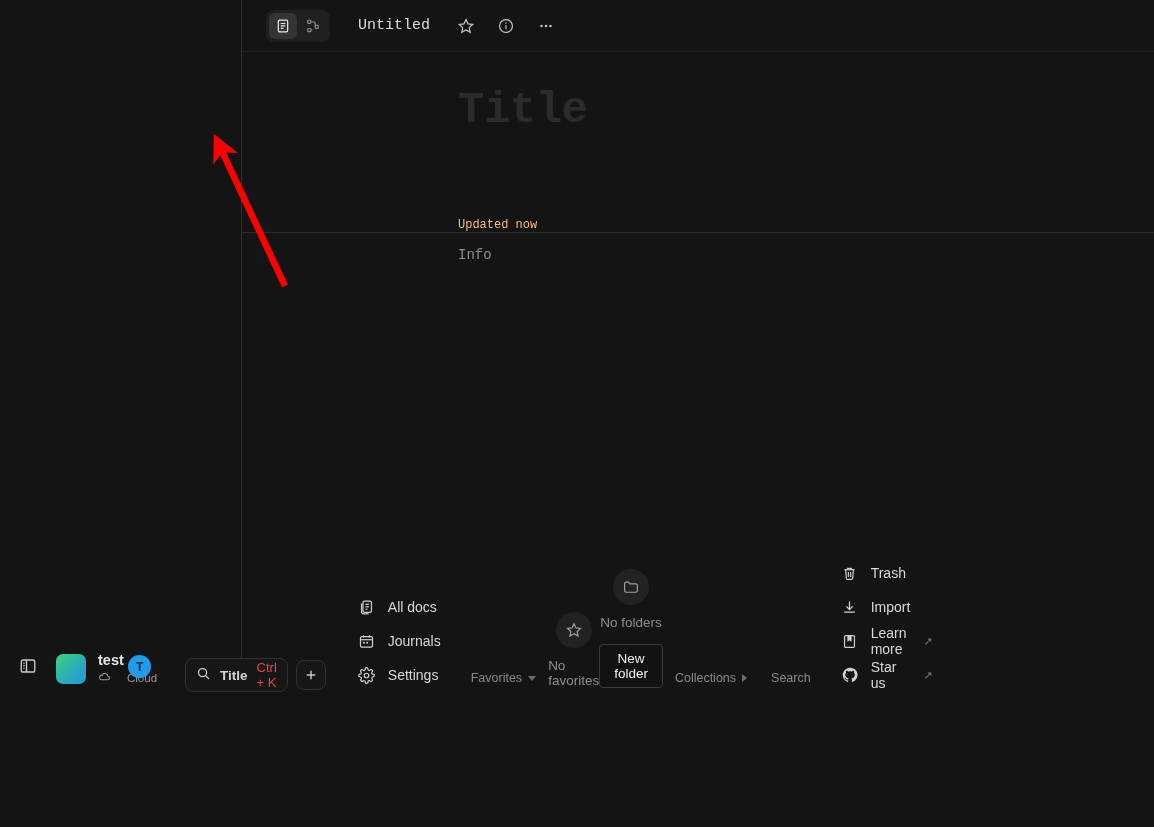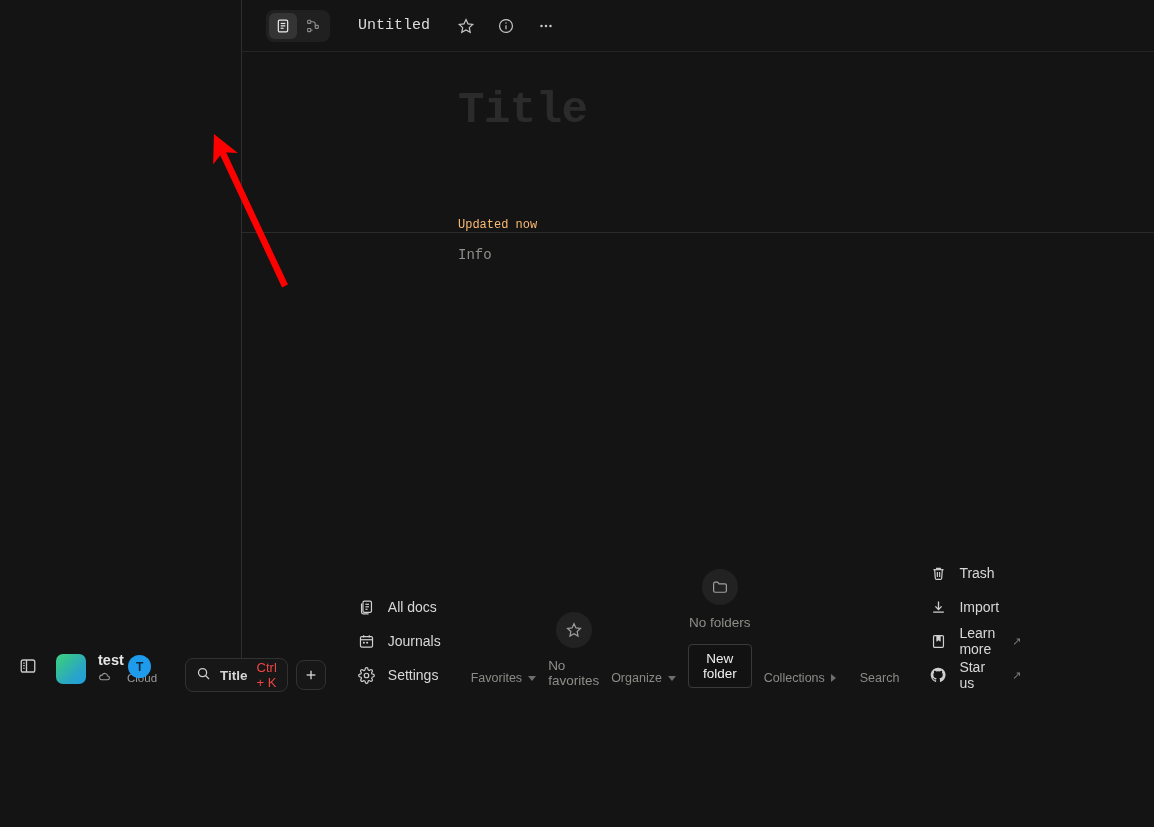--- a/index.html
+++ b/index.html
@@ -230,24 +230,20 @@
     </div>
     <div class="empty-block">
       <div class="empty-circle">
         <svg width="18" height="18" viewBox="0 0 24 24" fill="none" stroke="currentColor" stroke-width="1.6">
           <polygon points="12,3.6 14.6,9.2 20.6,9.9 16.2,14 17.4,20 12,17 6.6,20 7.8,14 3.4,9.9 9.4,9.2"></polygon>
         </svg>
       </div>
       <div class="empty-label">No favorites</div>
     </div>
 
-    <div class="sec-head" style="margin-top:14px">
-      <span>Organize</span>
-      <span class="caret-d"></span>
-    </div>
     <div class="empty-block">
       <div class="empty-circle">
         <svg width="18" height="18" viewBox="0 0 24 24" fill="none" stroke="currentColor" stroke-width="1.6">
           <path d="M3.5 7.5a2 2 0 0 1 2-2h3.3l1.9 2.2h7.8a2 2 0 0 1 2 2v7.3a2 2 0 0 1-2 2H5.5a2 2 0 0 1-2-2z"></path>
         </svg>
       </div>
       <div class="empty-label">No folders</div>
       <button class="new-folder-btn">New folder</button>
     </div>
 

